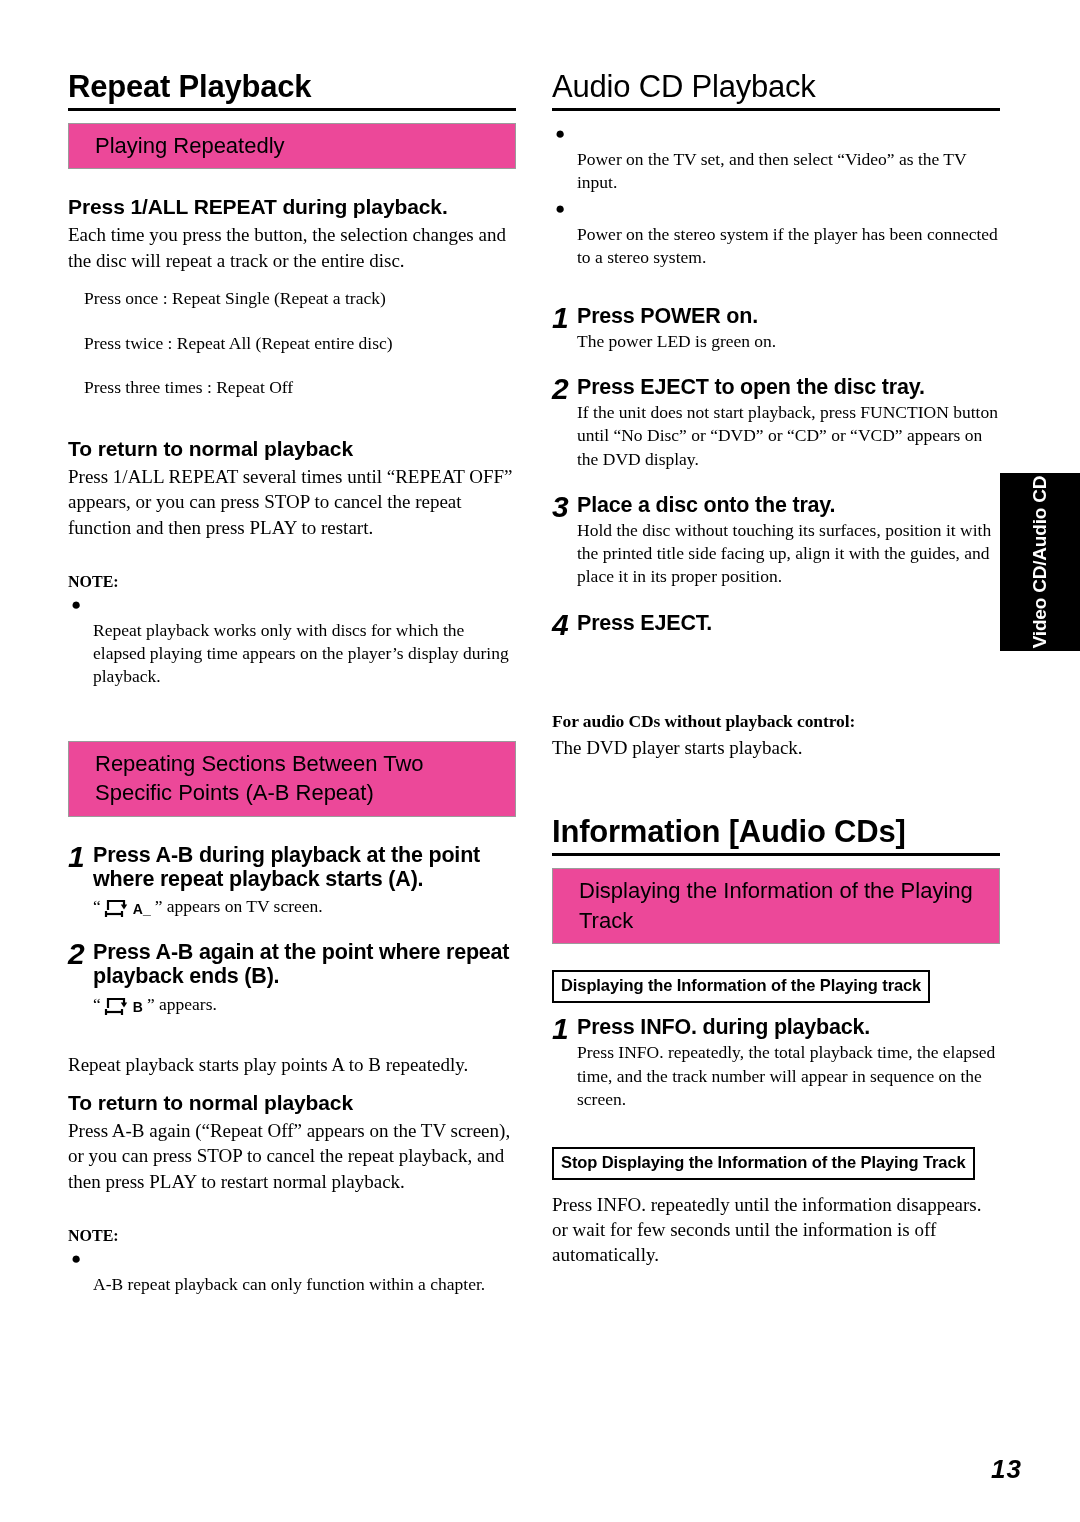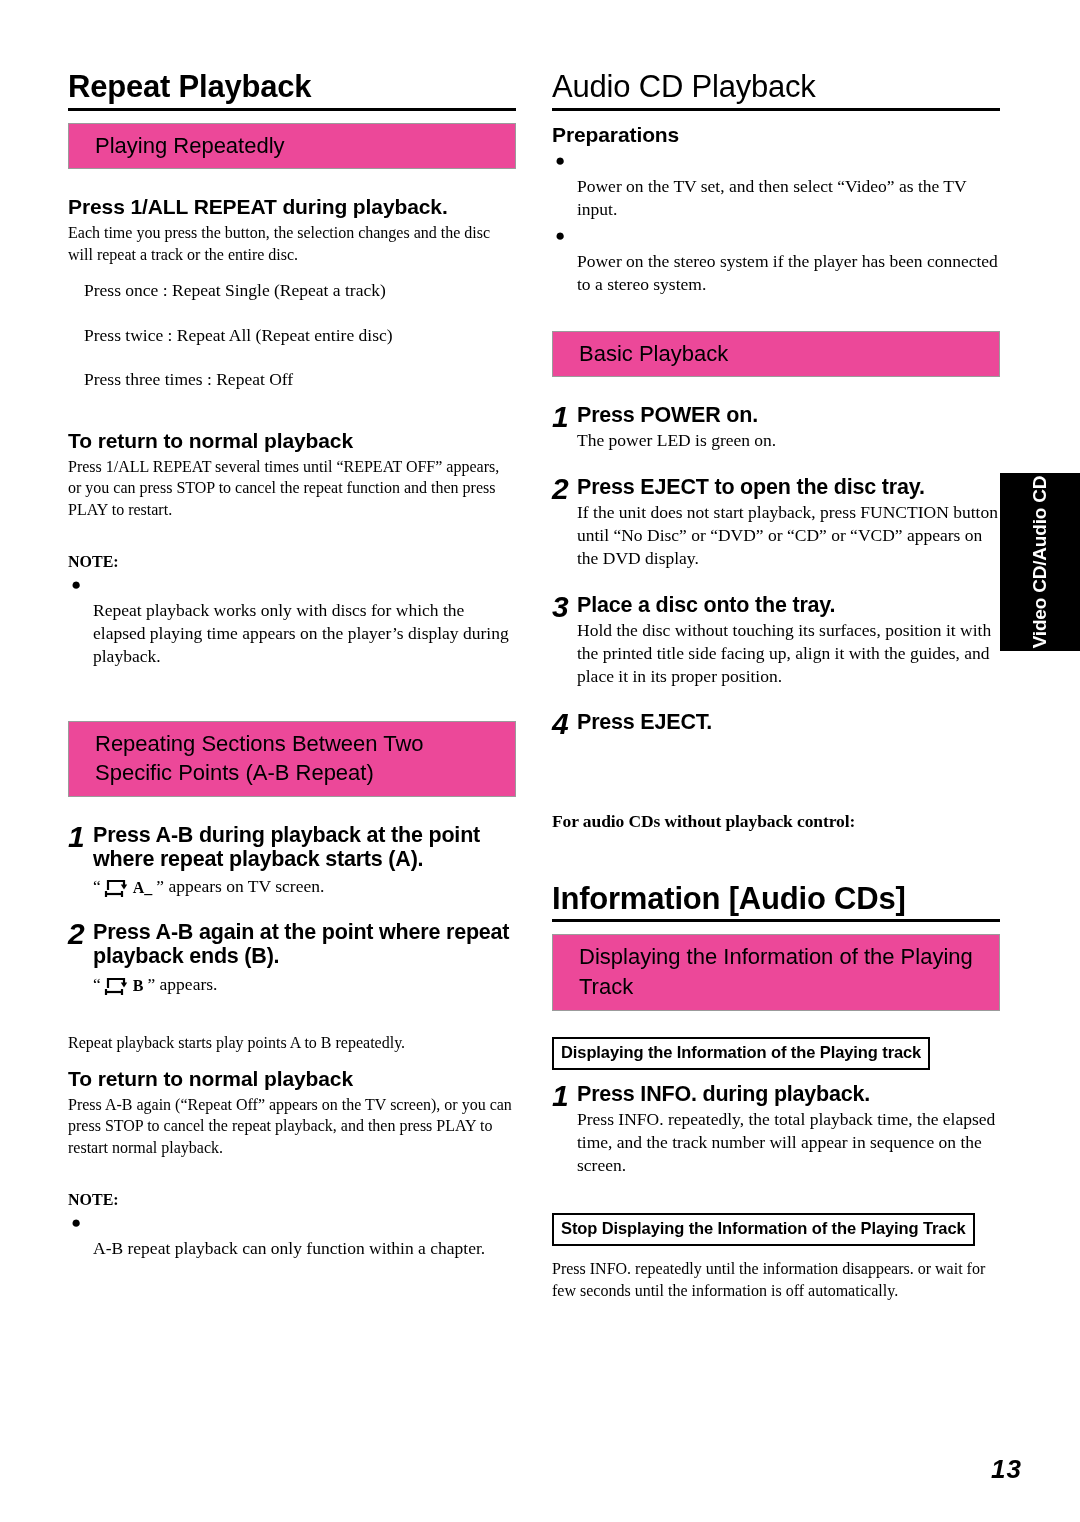--- a/index.html
+++ b/index.html
@@ -66,21 +66,21 @@
     font-weight: bold;
     font-size: 19.5px;
     margin: 0 0 3px 0;
     letter-spacing: -0.1px;
   }
   .subhead.big { font-size: 21px; }
 
   
   .body-text {
     font-family: "Liberation Serif", serif;
-    font-size: 16px;
+    font-size: 19px;
     line-height: 1.33;
     margin: 0 0 14px 0;
   }
   .body-text.tight { margin-bottom: 8px; }
 
   
   .press-line {
     font-family: "Liberation Serif", serif;
     font-size: 17.5px;
     line-height: 1.3;
@@ -161,23 +161,23 @@
   .ab-icon {
     display: inline-block;
     width: 30px;
     height: 22px;
     position: relative;
     margin: 0 1px 0 1px;
     vertical-align: bottom;
   }
   .ab-icon svg { display: block; }
   .ab-sub {
-    font-family: Liberation Serif, serif;
-    font-weight: bold;
-    font-size: 16px;
+    font-family: Liberation Sans, sans-serif;
+    font-weight: bold;
+    font-size: 14px;
     line-height: 1;
     position: relative;
     top: -2px;
   }
 
   
   .boxed {
     display: inline-block;
     border: 2px solid #000;
     font-family: "Liberation Sans", sans-serif;
@@ -325,34 +325,32 @@
       <span class="bullet-dot">●</span>
       <span class="bullet-text">A-B repeat playback can only function within a chapter.</span>
     </div>
 
   </div>
 
   <div class="col col-right">
 
     <h1 class="chapter-title light">Audio CD Playback</h1>
 
-    <div class="subhead big">Preparations</div>
 
     <div class="bullet-row">
       <span class="bullet-dot">●</span>
       <span class="bullet-text">Power on the TV set, and then select “Video” as the TV input.</span>
     </div>
     <div class="bullet-row">
       <span class="bullet-dot">●</span>
       <span class="bullet-text">Power on the stereo system if the player has been connected to a stereo system.</span>
     </div>
 
     <div class="spacer-md"></div>
 
-    <div class="band">Basic Playback</div>
 
     <div class="step">
       <div class="step-num">1</div>
       <div class="step-body">
         <div class="step-title">Press POWER on.</div>
         <div class="step-desc">The power LED is green on.</div>
       </div>
     </div>
 
     <div class="spacer-sm"></div>
@@ -380,20 +378,21 @@
     <div class="step">
       <div class="step-num">4</div>
       <div class="step-body">
         <div class="step-title">Press EJECT.</div>
       </div>
     </div>
 
     <div class="spacer-xl"></div>
 
     <div class="subhead" style="font-family:'Liberation Serif',serif; font-size:17.5px;">For audio CDs without playback control:</div>
+    <p class="body-text tight">The DVD player starts playback.</p>
 
     <div class="spacer-lg"></div>
 
     <h1 class="chapter-title bold">Information [Audio CDs]</h1>
 
     <div class="band">Displaying the Information of the Playing Track</div>
 
     <div class="boxed">Displaying the Information of  the Playing track</div>
 
     <div class="step">

